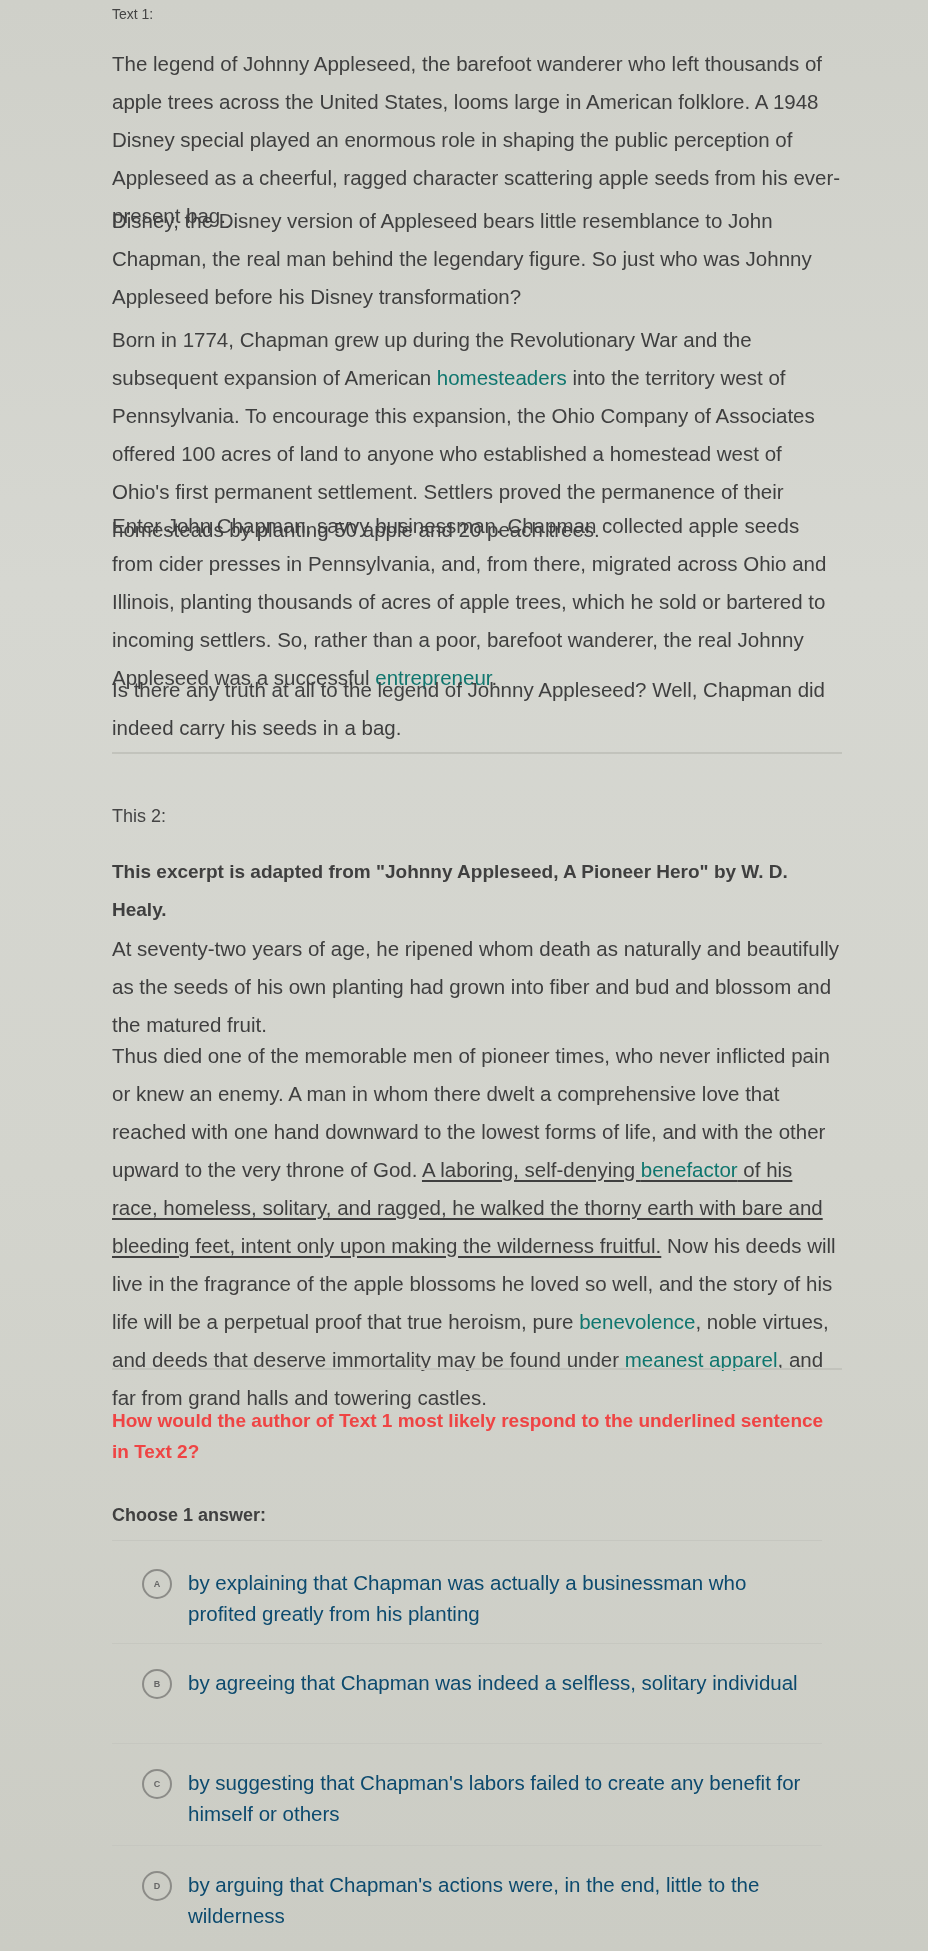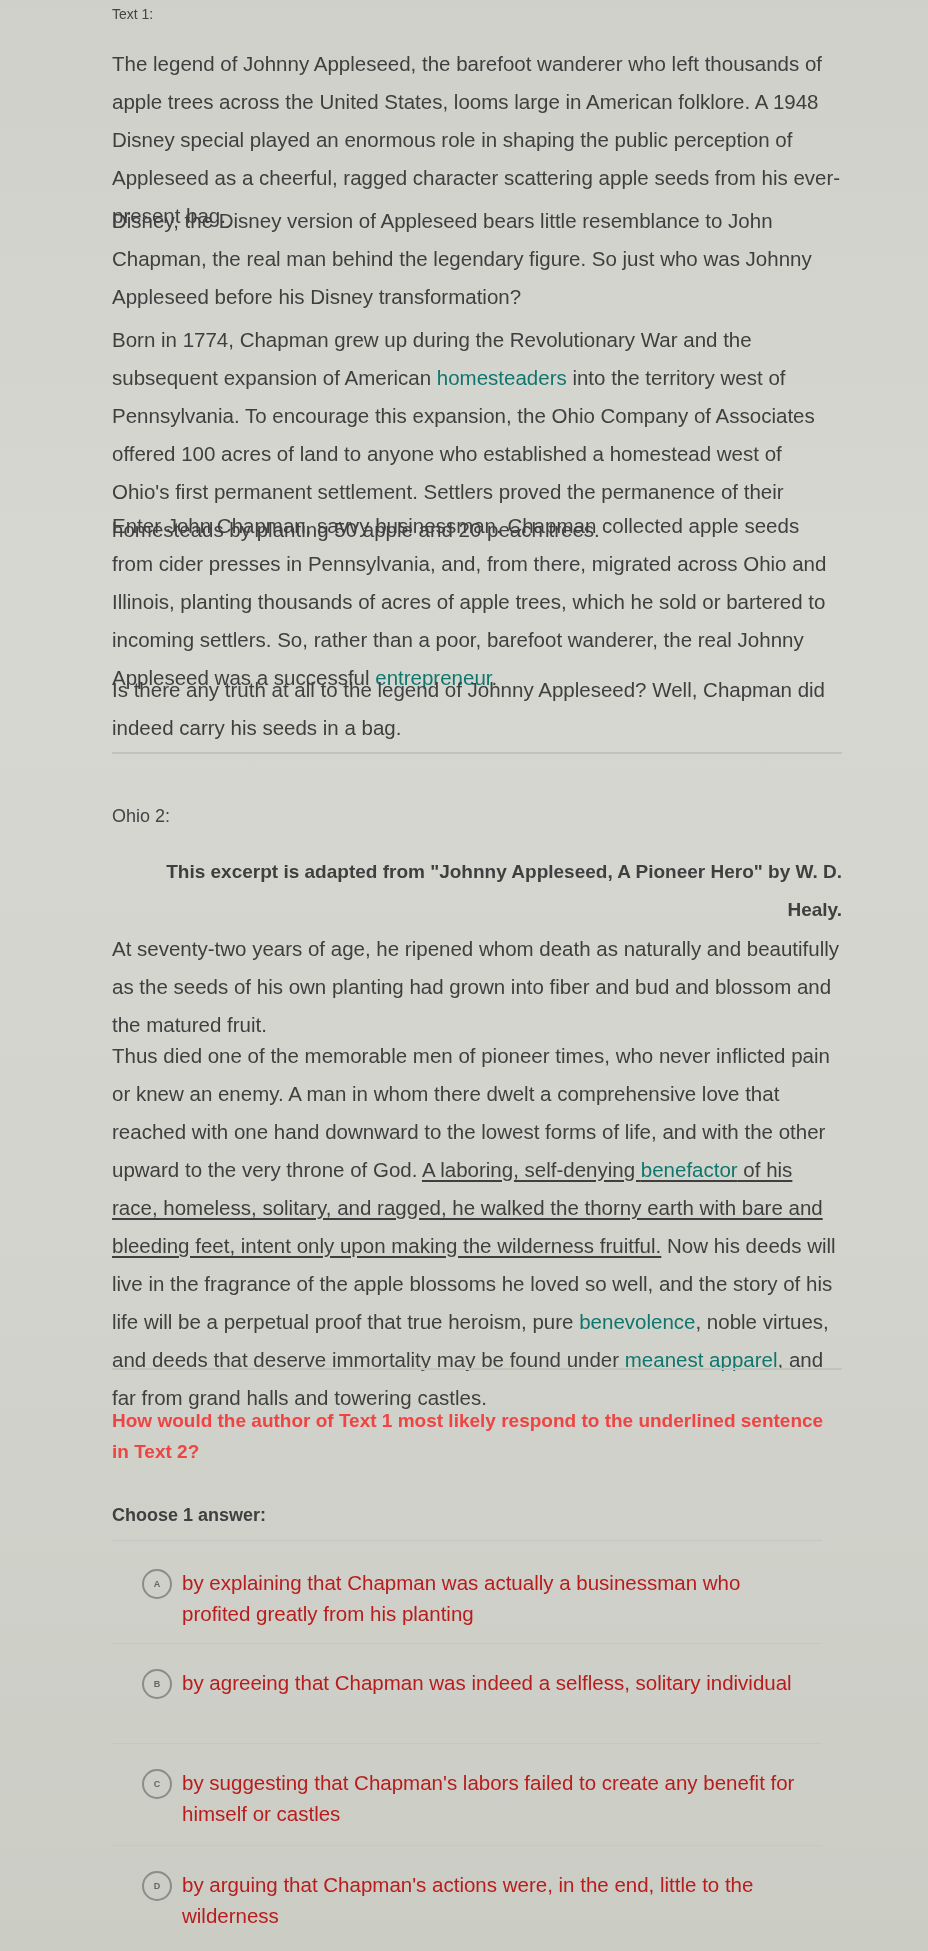--- a/index.html
+++ b/index.html
@@ -8,31 +8,31 @@
     background: linear-gradient(180deg, #cfd0c9 0%, #d6d7d1 30%, #d3d4cd 60%, #cbccc4 100%);
     font-family: "Liberation Sans", "DejaVu Sans", sans-serif;
     color: #3d3d3d;
   }
   .page { position: relative; padding: 0 0 0 0; }
   .content { position: absolute; left: 112px; top: 0; width: 730px; }
   .label { font-size: 19px; color: #444; margin: 0; position: absolute; }
   p.body { font-size: 20.5px; line-height: 38px; margin: 0; color: #3f3f3f; position: absolute; left: 0; width: 730px; }
   .hl { color: #0f766e; }
   .ul { text-decoration: underline; text-underline-offset: 3px; }
-  .bold { font-weight: bold; text-align: right; }
+  .bold { font-weight: bold; }
   .divider { position: absolute; left: 0; width: 730px; height: 2px; background: #c2c3bc; }
   .question { font-size: 19px; font-weight: bold; line-height: 31px; color: #ef4444; position: absolute; left: 0; width: 730px; }
   .choose { font-size: 18px; font-weight: bold; color: #404040; position: absolute; left: 0; }
   .option { position: absolute; left: 0; width: 730px; display: flex; align-items: flex-start; cursor: pointer; }
   .option .circle {
     width: 26px; height: 26px; border-radius: 50%; border: 2px solid #8c8c88;
     display: flex; align-items: center; justify-content: center; font-size: 9px; color: #666;
     margin-left: 30px; margin-top: 2px; flex-shrink: 0; font-weight: bold;
   }
-  .option .otext { font-size: 20.5px; line-height: 31px; margin-left: 10px; color: #b91c1c; width: 620px; }
+  .option .otext { font-size: 20.5px; line-height: 31px; margin-left: 16px; color: #0c4a6e; width: 620px; }
   .opt-div { position: absolute; left: 0; width: 710px; height: 1px; background: #c6c7c0; }
 </style>
 </head>
 <body>
 
 <div class="page">
   <div class="content">
 
     <div class="label" style="top:6px; font-size:14px;">Text 1:</div>
 
@@ -40,21 +40,21 @@
     <p class="body" style="top:202px;">Disney, the Disney version of Appleseed bears little resemblance to John Chapman, the real man behind the legendary figure. So just who was Johnny Appleseed before his Disney transformation?</p>
 
     <p class="body" style="top:321px;"><span>Born in 1774, Chapman grew up during the Revolutionary War and the subsequent expansion of American </span><span class="hl">homesteaders</span><span> into the territory west of Pennsylvania. To encourage this expansion, the Ohio Company of Associates offered 100 acres of land to anyone who established a homestead west of Ohio's first permanent settlement. Settlers proved the permanence of their homesteads by planting 50 apple and 20 peach trees.</span></p>
 
     <p class="body" style="top:507px;"><span>Enter John Chapman, savvy businessman. Chapman collected apple seeds from cider presses in Pennsylvania, and, from there, migrated across Ohio and Illinois, planting thousands of acres of apple trees, which he sold or bartered to incoming settlers. So, rather than a poor, barefoot wanderer, the real Johnny Appleseed was a successful </span><span class="hl">entrepreneur</span><span>.</span></p>
 
     <p class="body" style="top:671px;">Is there any truth at all to the legend of Johnny Appleseed? Well, Chapman did indeed carry his seeds in a bag.</p>
 
     <div class="divider" style="top:752px;"></div>
 
-    <div class="label" style="top:806px; font-size:18px;">Ohio 2:</div>
+    <div class="label" style="top:806px; font-size:18px;">This 2:</div>
 
     <p class="body bold" style="top:853px; font-size:19px;">This excerpt is adapted from "Johnny Appleseed, A Pioneer Hero" by W. D. Healy.</p>
 
     <p class="body" style="top:930px;">At seventy-two years of age, he ripened whom death as naturally and beautifully as the seeds of his own planting had grown into fiber and bud and blossom and the matured fruit.</p>
 
     <p class="body" style="top:1037px;"><span>Thus died one of the memorable men of pioneer times, who never inflicted pain or knew an enemy. A man in whom there dwelt a comprehensive love that reached with one hand downward to the lowest forms of life, and with the other upward to the very throne of God. </span><span class="ul"><span>A laboring, self-denying </span><span class="hl">benefactor</span><span> of his race, homeless, solitary, and ragged, he walked the thorny earth with bare and bleeding feet, intent only upon making the wilderness fruitful.</span></span><span> Now his deeds will live in the fragrance of the apple blossoms he loved so well, and the story of his life will be a perpetual proof that true heroism, pure </span><span class="hl">benevolence</span><span>, noble virtues, and deeds that deserve immortality may be found under </span><span class="hl">meanest apparel</span><span>, and far from grand halls and towering castles.</span></p>
 
     <div class="divider" style="top:1368px;"></div>
 
     <div class="question" style="top:1405px;">How would the author of Text 1 most likely respond to the underlined sentence in Text 2?</div>
@@ -72,21 +72,21 @@
 
     <div class="option" style="top:1667px;">
       <span class="circle">B</span>
       <span class="otext">by agreeing that Chapman was indeed a selfless, solitary individual</span>
     </div>
 
     <div class="opt-div" style="top:1743px;"></div>
 
     <div class="option" style="top:1767px;">
       <span class="circle">C</span>
-      <span class="otext">by suggesting that Chapman's labors failed to create any benefit for himself or castles</span>
+      <span class="otext">by suggesting that Chapman's labors failed to create any benefit for himself or others</span>
     </div>
 
     <div class="opt-div" style="top:1845px;"></div>
 
     <div class="option" style="top:1869px;">
       <span class="circle">D</span>
       <span class="otext">by arguing that Chapman's actions were, in the end, little to the wilderness</span>
     </div>
 
   </div>

